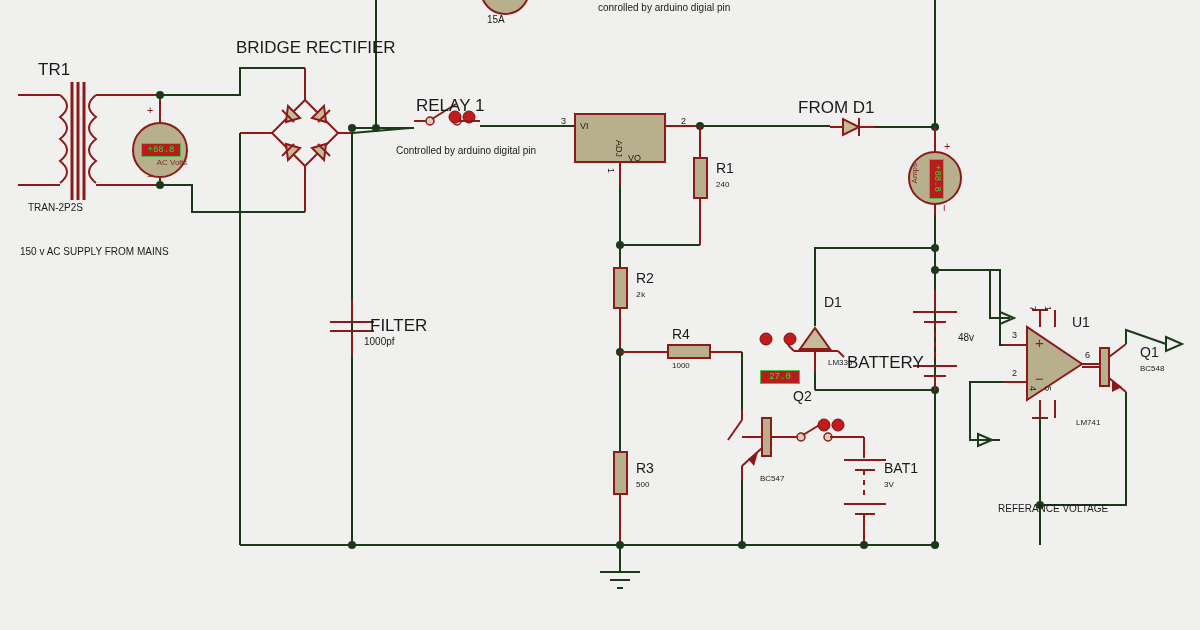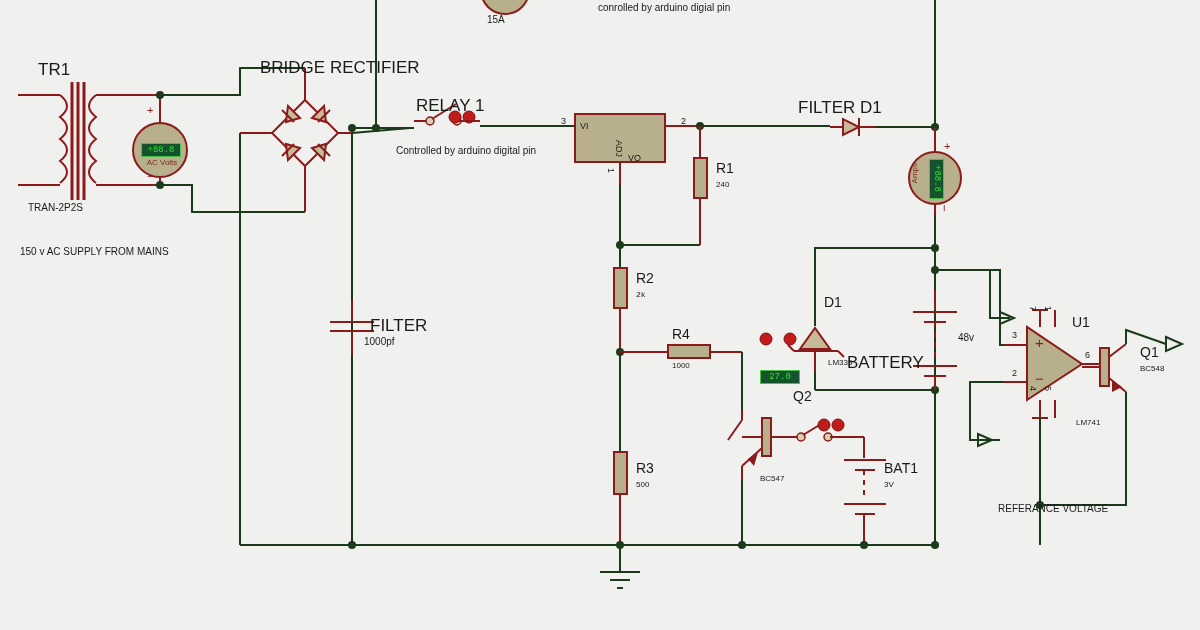--- a/index.html
+++ b/index.html
@@ -26,21 +26,21 @@
   .vert{transform-origin:0 0;}
   .meter-text{
     position:absolute;
     font-family:"Liberation Sans", sans-serif;
     color:#7a2a22;
     font-size:8px;
     text-align:center;
   }
   .lcd{
     position:absolute;
-    background:#14532d;
+    background:#b91c1c;
     color:#2fe02f;
     font-family:"Liberation Mono", monospace;
     font-size:9px;
     text-align:center;
     border:1px solid #49c149;
     line-height:1;
   }
 </style>
 </head>
 <body>
@@ -296,21 +296,21 @@
     <line class="w" x1="600" y1="572" x2="640" y2="572"></line>
     <line class="w" x1="610" y1="580" x2="630" y2="580"></line>
     <line class="w" x1="617" y1="588" x2="623" y2="588"></line>
   </g>
 </svg>
 
 <div class="lbl lbl-big" style="left:38px;top:60px;">TR1</div>
 <div class="lbl lbl-sm" style="left:28px;top:202px;">TRAN-2P2S</div>
 <div class="lbl lbl-sm" style="left:20px;top:246px;">150 v AC SUPPLY FROM MAINS</div>
 
-<div class="lbl lbl-big" style="left:260px;top:38px;margin-top:20px;">BRIDGE RECTIFIER</div>
+<div class="lbl lbl-big" style="left:236px;top:38px;">BRIDGE RECTIFIER</div>
 
 <div class="lbl lbl-sm" style="left:487px;top:14px;">15A</div>
 <div class="lbl lbl-sm" style="left:598px;top:2px;">conrolled by arduino digial pin</div>
 
 <div class="lbl lbl-big" style="left:416px;top:96px;">RELAY 1</div>
 <div class="lbl lbl-sm" style="left:396px;top:145px;">Controlled by arduino digital pin</div>
 
 <div class="lbl lbl-pin" style="left:561px;top:116px;">3</div>
 <div class="lbl lbl-pin" style="left:580px;top:121px;">VI</div>
 <div class="lbl lbl-pin" style="left:628px;top:121px;margin-top:32px;">VO</div>
@@ -326,21 +326,21 @@
 
 <div class="lbl lbl-mid" style="left:636px;top:460px;">R3</div>
 <div class="lbl lbl-xs" style="left:636px;top:480px;">500</div>
 
 <div class="lbl lbl-mid" style="left:672px;top:326px;">R4</div>
 <div class="lbl lbl-xs" style="left:672px;top:361px;">1000</div>
 
 <div class="lbl lbl-big" style="left:370px;top:316px;">FILTER</div>
 <div class="lbl lbl-sm" style="left:364px;top:336px;">1000pf</div>
 
-<div class="lbl lbl-big" style="left:798px;top:98px;">FILTER D1</div>
+<div class="lbl lbl-big" style="left:798px;top:98px;">FROM D1</div>
 
 <div class="lbl lbl-mid" style="left:824px;top:294px;">D1</div>
 <div class="lbl lbl-xs" style="left:828px;top:358px;">LM335</div>
 <div class="lbl lbl-big" style="left:847px;top:353px;">BATTERY</div>
 <div class="lbl lbl-sm" style="left:958px;top:332px;">48v</div>
 
 <div class="lbl lbl-mid" style="left:760px;top:388px;margin-left:33px;">Q2</div>
 <div class="lbl lbl-xs" style="left:760px;top:474px;">BC547</div>
 
 <div class="lbl lbl-mid" style="left:884px;top:460px;">BAT1</div>
@@ -357,21 +357,21 @@
 <div class="lbl lbl-pin vert" style="left:1053px;top:386px;transform:rotate(90deg);">5</div>
 <div class="lbl" style="left:1035px;top:334px;font-size:15px;color:#8b1a1a;">+</div>
 <div class="lbl" style="left:1035px;top:370px;font-size:15px;color:#8b1a1a;">−</div>
 
 <div class="lbl lbl-mid" style="left:1140px;top:344px;">Q1</div>
 <div class="lbl lbl-xs" style="left:1140px;top:364px;">BC548</div>
 
 <div class="lbl lbl-sm" style="left:998px;top:503px;">REFERANCE VOLTAGE</div>
 
 <div class="lcd" style="left:141px;top:143px;width:38px;height:12px;line-height:12px;">+88.8</div>
-<div class="meter-text" style="left:137px;top:158px;width:50px;">AC Volts</div>
+<div class="meter-text" style="left:147px;top:158px;width:50px;">AC Volts</div>
 <div class="lbl" style="left:147px;top:104px;font-size:11px;color:#8b1a1a;">+</div>
 <div class="lbl" style="left:147px;top:170px;font-size:11px;color:#8b1a1a;">−</div>
 
 <div class="lcd" style="left:929px;top:159px;width:13px;height:38px;writing-mode:vertical-rl;line-height:13px;">+88.8</div>
 <div class="meter-text" style="left:910px;top:163px;width:12px;writing-mode:vertical-rl;transform:rotate(180deg);">Amps</div>
 <div class="lbl" style="left:944px;top:140px;font-size:11px;color:#8b1a1a;">+</div>
 <div class="lbl" style="left:943px;top:203px;font-size:9px;color:#8b1a1a;">I</div>
 
 <div class="lcd" style="left:760px;top:322px;width:38px;height:12px;line-height:12px;margin-top:48px;">27.0</div>
 

